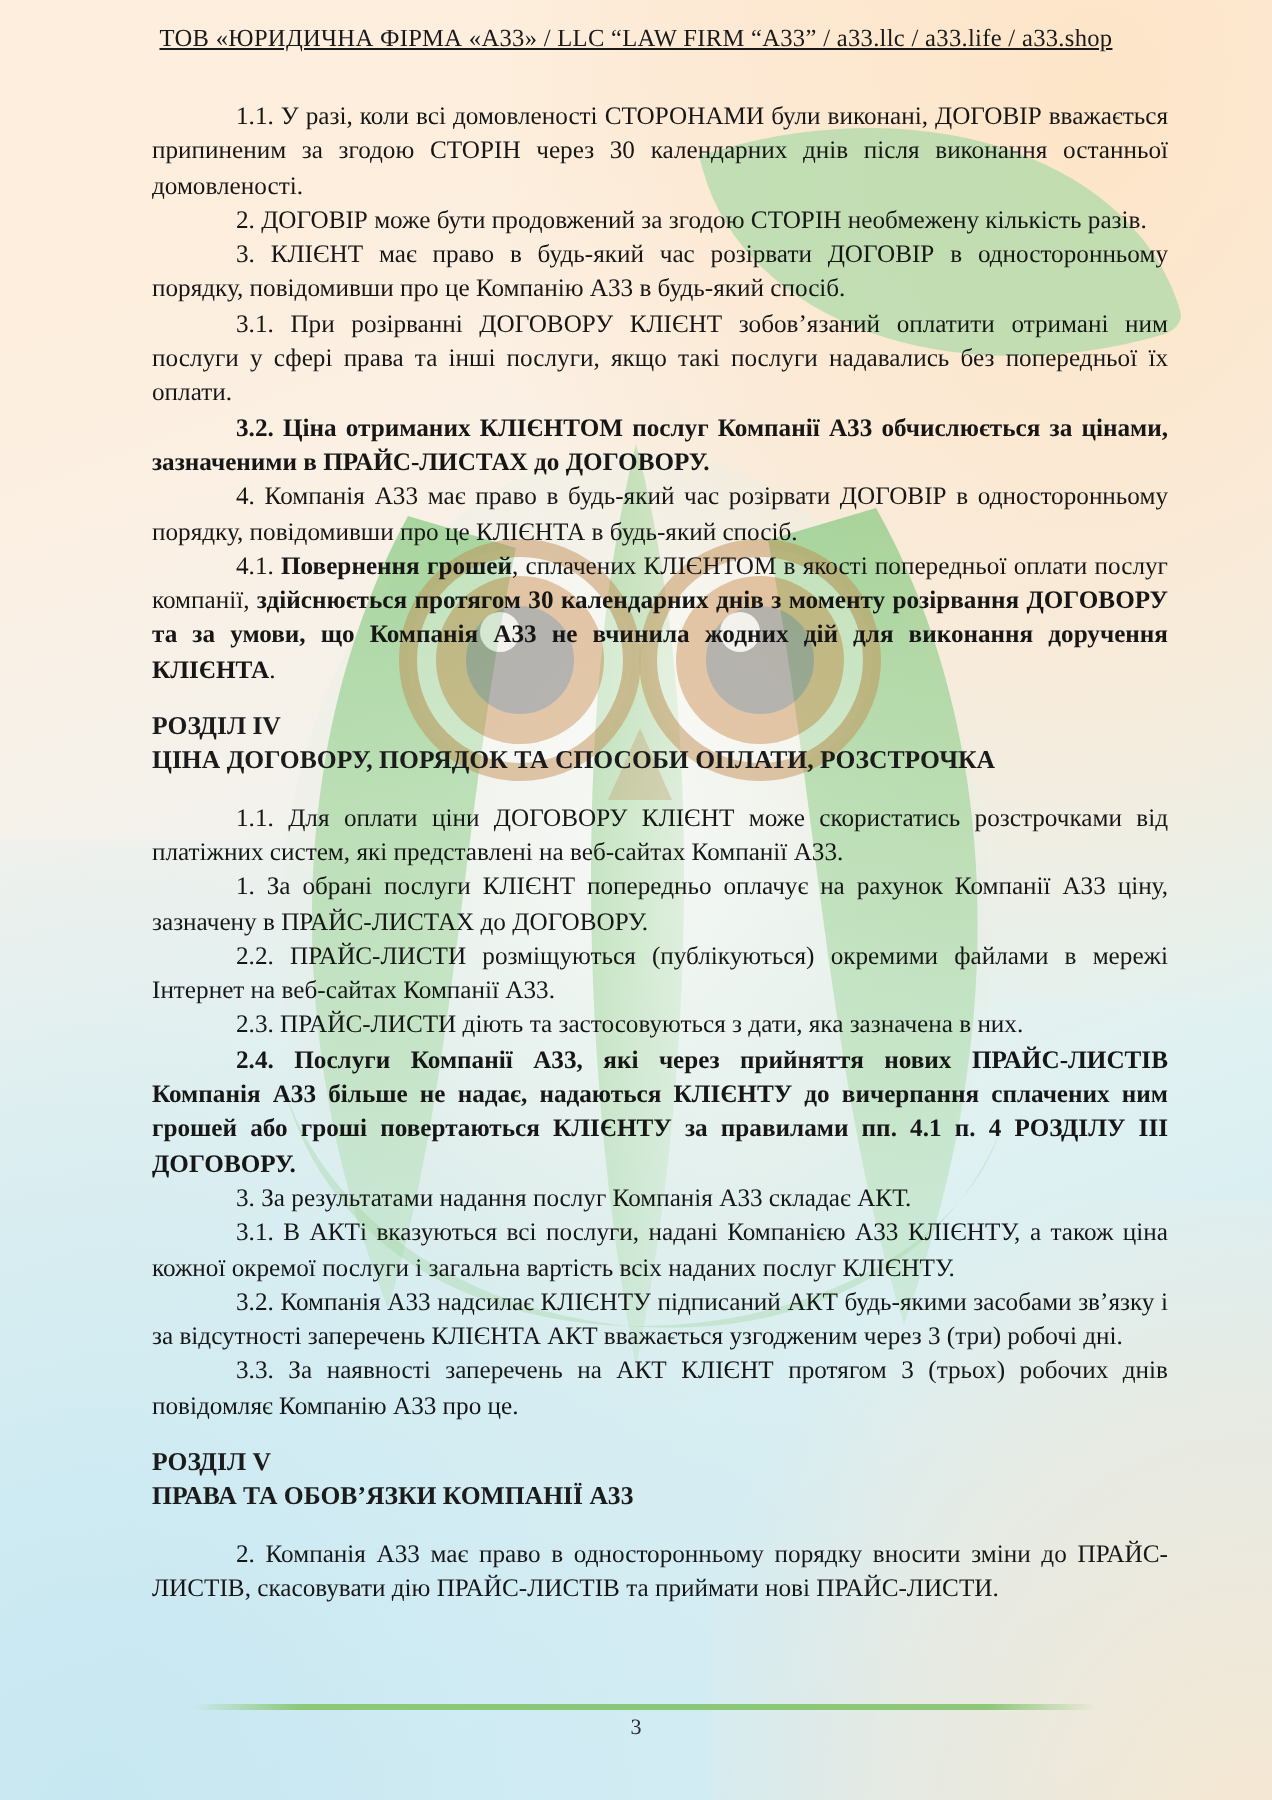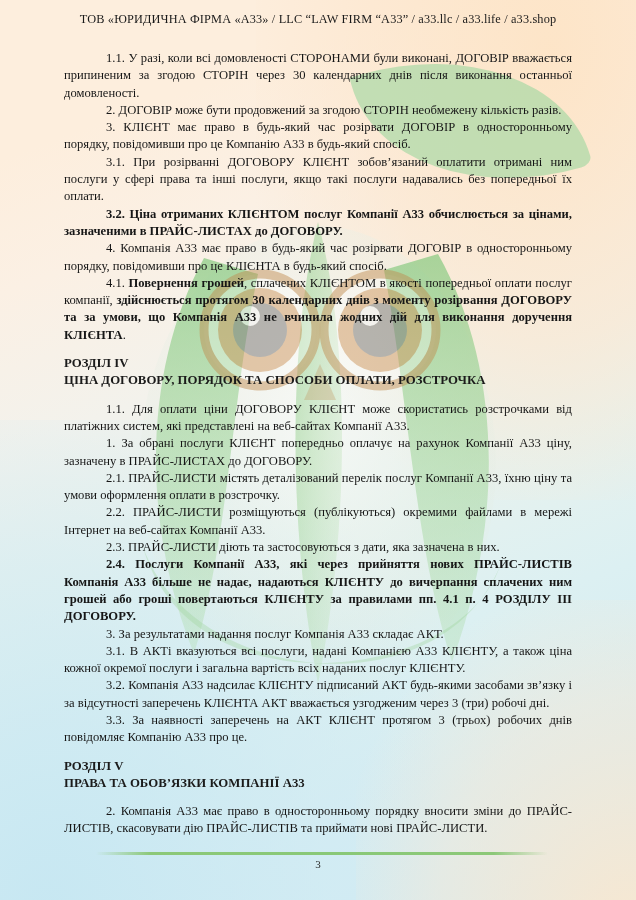--- a/index.html
+++ b/index.html
@@ -102,24 +102,25 @@
   .doc-header {
     position: absolute;
     left: 0;
     top: 12px;
     width: 508px;
     text-align: center;
     font-size: 12.3px;
     letter-spacing: 0.15px;
     white-space: nowrap;
     color: #1a1a1a;
+    text-decoration: underline;
   }
   .body-text {
     position: absolute;
-    left: 0;
+    left: 12px;
     top: 50px;
     width: 508px;
   }
   p.para {
     margin: 0;
     text-align: justify;
     text-indent: 42px;
     font-size: 12.6px;
     line-height: 17.3px;
     color: #161616;
@@ -222,21 +223,20 @@
       <p class="para">4. Компанія А33 має право в будь-який час розірвати ДОГОВІР в односторонньому порядку, повідомивши про це КЛІЄНТА в будь-який спосіб.</p>
       <p class="para"><span>4.1. </span><span class="b">Повернення грошей</span><span>, сплачених КЛІЄНТОМ в якості попередньої оплати послуг компанії, </span><span class="b">здійснюється протягом 30 календарних днів з моменту розірвання ДОГОВОРУ та за умови, що Компанія А33 не вчинила жодних дій для виконання доручення КЛІЄНТА</span><span>.</span></p>
 
       <div class="spacer-sm"></div>
       <h2 class="section-title">РОЗДІЛ IV</h2>
       <h2 class="section-title">ЦІНА ДОГОВОРУ, ПОРЯДОК ТА СПОСОБИ ОПЛАТИ, РОЗСТРОЧКА</h2>
       <div class="spacer-sm"></div>
 
       <p class="para">1.1. Для оплати ціни ДОГОВОРУ КЛІЄНТ може скористатись розстрочками від платіжних систем, які представлені на веб-сайтах Компанії А33.</p>
       <p class="para">1. За обрані послуги КЛІЄНТ попередньо оплачує на рахунок Компанії А33 ціну, зазначену в ПРАЙС-ЛИСТАХ до ДОГОВОРУ.</p>
-      <p class="para">2.1. ПРАЙС-ЛИСТИ містять деталізований перелік послуг Компанії А33, їхню ціну та умови оформлення оплати в розстрочку.</p>
       <p class="para">2.2. ПРАЙС-ЛИСТИ розміщуються (публікуються) окремими файлами в мережі Інтернет на веб-сайтах Компанії А33.</p>
       <p class="para">2.3. ПРАЙС-ЛИСТИ діють та застосовуються з дати, яка зазначена в них.</p>
       <p class="para bold">2.4. Послуги Компанії А33, які через прийняття нових ПРАЙС-ЛИСТІВ Компанія А33 більше не надає, надаються КЛІЄНТУ до вичерпання сплачених ним грошей або гроші повертаються КЛІЄНТУ за правилами пп. 4.1 п. 4 РОЗДІЛУ ІІІ ДОГОВОРУ.</p>
       <p class="para">3. За результатами надання послуг Компанія А33 складає АКТ.</p>
       <p class="para">3.1. В АКТі вказуються всі послуги, надані Компанією А33 КЛІЄНТУ, а також ціна кожної окремої послуги і загальна вартість всіх наданих послуг КЛІЄНТУ.</p>
       <p class="para">3.2. Компанія А33 надсилає КЛІЄНТУ підписаний АКТ будь-якими засобами зв’язку і за відсутності заперечень КЛІЄНТА АКТ вважається узгодженим через 3 (три) робочі дні.</p>
       <p class="para">3.3. За наявності заперечень на АКТ КЛІЄНТ протягом 3 (трьох) робочих днів повідомляє Компанію А33 про це.</p>
 
       <div class="spacer-sm"></div>
       <h2 class="section-title">РОЗДІЛ V</h2>

